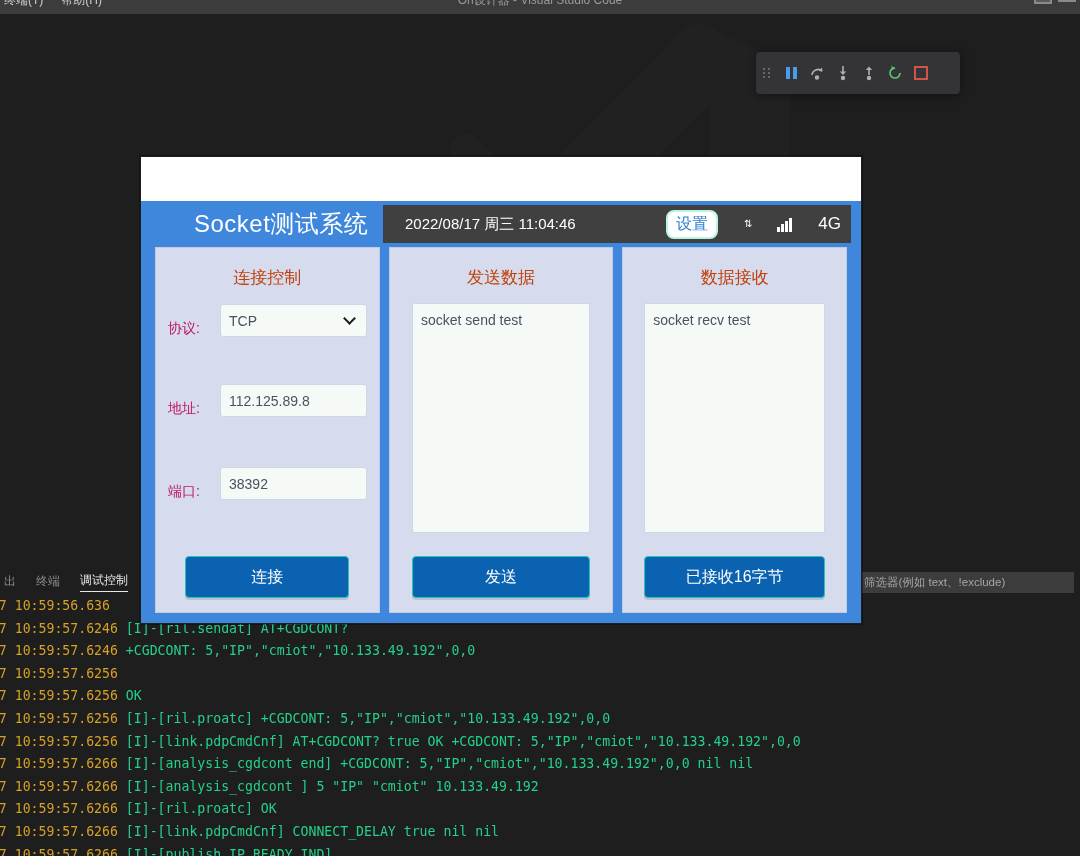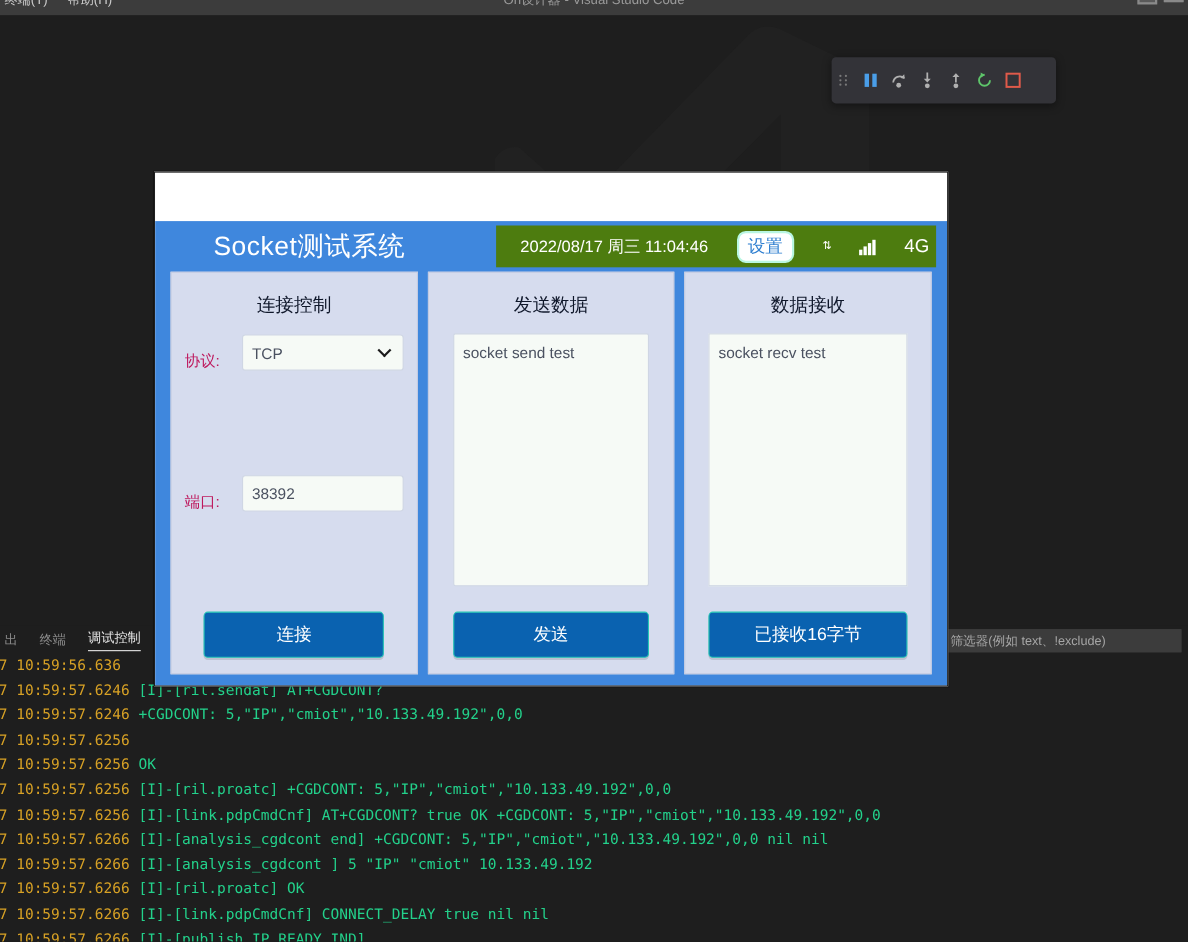--- a/index.html
+++ b/index.html
@@ -106,22 +106,22 @@
     padding:0;
     position:relative;
   }
   .app-header {
     height:46px; display:flex; align-items:center;
     padding:0 10px 0 18px; gap:0;
   }
   .app-title { color:#ffffff; font-size:24px; letter-spacing:.5px; white-space:nowrap;margin-left:35px; }
   .status-strip {
     margin-left:auto;
-    background:#4d7c0f;
-    height:38px; width:400px;
+    background:#404040;
+    height:38px; width:468px;
     display:flex; align-items:center; gap:26px;
     padding:0 10px 0 22px;
   }
   .clock { color:#ffffff; font-size:15px; white-space:nowrap; }
   .settings-btn {
     margin-left:auto;
     background:#ffffff; color:#2f7fd0;
     border:2px solid #b9f6e2; border-radius:8px;
     font-size:16px; padding:2px 8px; white-space:nowrap;
   }
@@ -132,21 +132,21 @@
 
   .cards {
     display:flex; gap:9px; padding:0 14px;
     height:366px;
   }
   .card {
     flex:1; background:#d6dcee; border:1px solid #c3cbe2;
     display:flex; flex-direction:column; align-items:center;
     padding-top:18px;
   }
-  .card-title { font-size:17px; color:#0f172a; margin-bottom:14px; }
+  .card-title { font-size:17px; color:#c2410c; margin-bottom:14px; }
 
   .form-row { display:flex; align-items:center; width:100%; padding:0 12px; }
   .form-row .lbl { width:52px; font-size:14px; color:#be185d;margin-top:17px; }
   .field {
     flex:1; height:33px; background:#f6faf6;
     border:1px solid #cfd6e4; border-radius:3px;
     display:flex; align-items:center; padding:0 8px;
     font-size:14px; color:#4a5160;
   }
   .field.select { justify-content:space-between; }
@@ -285,20 +285,24 @@
           <div class="form-row">
             <span class="lbl">协议:</span>
             <div class="field select">
               <span>TCP</span>
               <span class="caret"></span>
             </div>
           </div>
 
           <div class="spacer-a"></div>
 
+          <div class="form-row">
+            <span class="lbl">地址:</span>
+            <div class="field">112.125.89.8</div>
+          </div>
 
           <div class="spacer-b"></div>
 
           <div class="form-row">
             <span class="lbl">端口:</span>
             <div class="field">38392</div>
           </div>
 
           <div class="action-btn">连接</div>
         </div>

